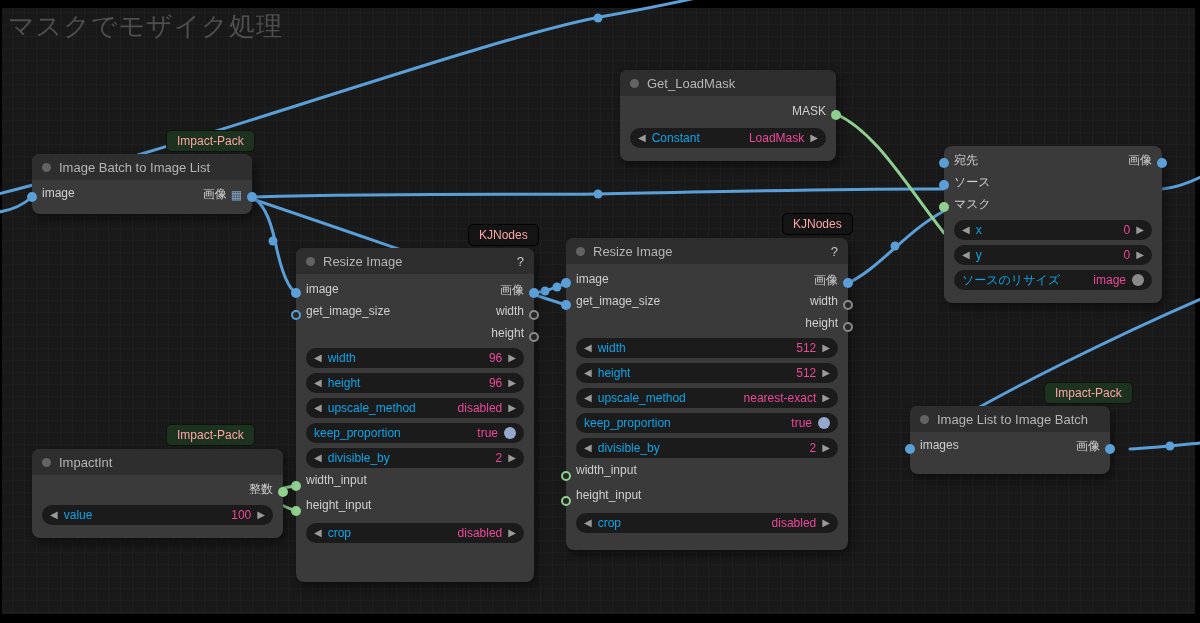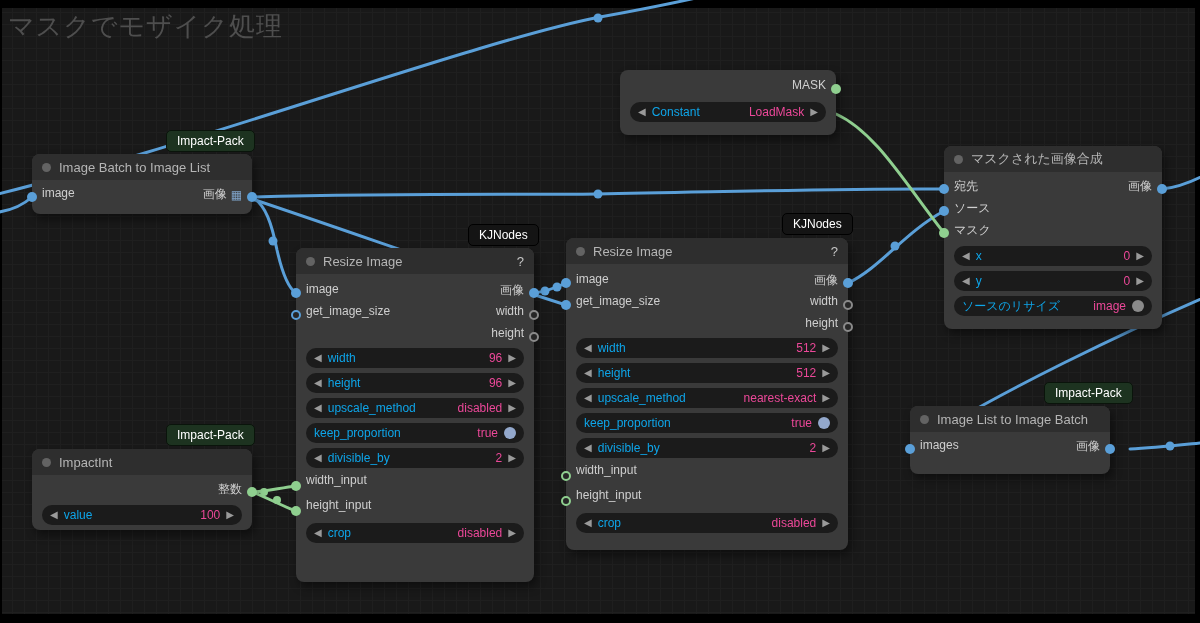--- a/index.html
+++ b/index.html
@@ -39,21 +39,21 @@
   .widgets.pt2{padding-top:2px}
   .widget{display:flex;align-items:center;height:20px;background:#1b1b1b;border-radius:10px;margin-bottom:5px;padding:0 8px;gap:6px}
   .warrow{color:#9a9a9a;font-size:10px;flex:none;line-height:1}
   .wlabel{color:#0ea5e9;white-space:nowrap}
   .wspace{flex:1}
   .wvalue{color:#ec4899;white-space:nowrap}
   .tdot{width:12px;height:12px;border-radius:50%;flex:none}
   .tdot.on{background:#93a8cc}
   .tdot.off{background:#8a8a8a}
   .grid-icon{color:#7fa3c9;font-size:12px;line-height:1}
-  .badge{position:absolute;z-index:3;padding:3px 10px;border-radius:5px;font-size:12px;color:#ffffff;white-space:nowrap}
+  .badge{position:absolute;z-index:3;padding:3px 10px;border-radius:5px;font-size:12px;color:#fca5a5;white-space:nowrap}
   .badge.impact{background:#1d3320;border:1px solid #0a140b}
   .badge.kj{background:#141414;border:1px solid #000}
 </style>
 </head>
 <body>
 
 <div class="canvas">
 
   <div class="edge top"></div>
   <div class="edge bottom"></div>
@@ -113,20 +113,24 @@
         <span class="rgroup">
           <span class="slabel">画像</span>
           <span class="grid-icon">▦</span>
         </span>
         <span class="pin out blue"></span>
       </div>
     </div>
   </div>
 
   <div class="node" style="left:620px;top:70px;width:216px;padding-bottom:8px">
+    <div class="nheader">
+      <span class="hdot"></span>
+      <span class="ntitle">Get_LoadMask</span>
+    </div>
     <div class="slots">
       <div class="srow">
         <span class="rgroup">
           <span class="slabel">MASK</span>
         </span>
         <span class="pin out green"></span>
       </div>
     </div>
     <div class="widgets pt2">
       <div class="widget">
@@ -306,21 +310,21 @@
       <div class="widget">
         <span class="warrow">◀</span>
         <span class="wlabel">crop</span>
         <span class="wspace"></span>
         <span class="wvalue">disabled</span>
         <span class="warrow">▶</span>
       </div>
     </div>
   </div>
 
-  <div class="node" style="left:32px;top:449px;width:220px;">
+  <div class="node" style="left:32px;top:449px;width:251px;padding-bottom:8px">
     <div class="nheader">
       <span class="hdot"></span>
       <span class="ntitle">ImpactInt</span>
     </div>
     <div class="slots pt6">
       <div class="srow">
         <span class="rgroup">
             <span class="slabel">整数</span>
           </span>
         <span class="pin out green"></span>
@@ -331,24 +335,20 @@
         <span class="warrow">◀</span>
         <span class="wlabel">value</span>
         <span class="wspace"></span>
         <span class="wvalue">100</span>
         <span class="warrow">▶</span>
       </div>
     </div>
   </div>
 
   <div class="node" style="left:944px;top:146px;width:218px;padding-bottom:8px">
-    <div class="nheader">
-      <span class="hdot"></span>
-      <span class="ntitle">マスクされた画像合成</span>
-    </div>
     <div class="slots pt6">
       <div class="srow">
         <span class="pin in blue"></span>
         <span class="slabel">宛先</span>
         <span class="rgroup">
             <span class="slabel">画像</span>
           </span>
         <span class="pin out blue"></span>
       </div>
       <div class="srow">

